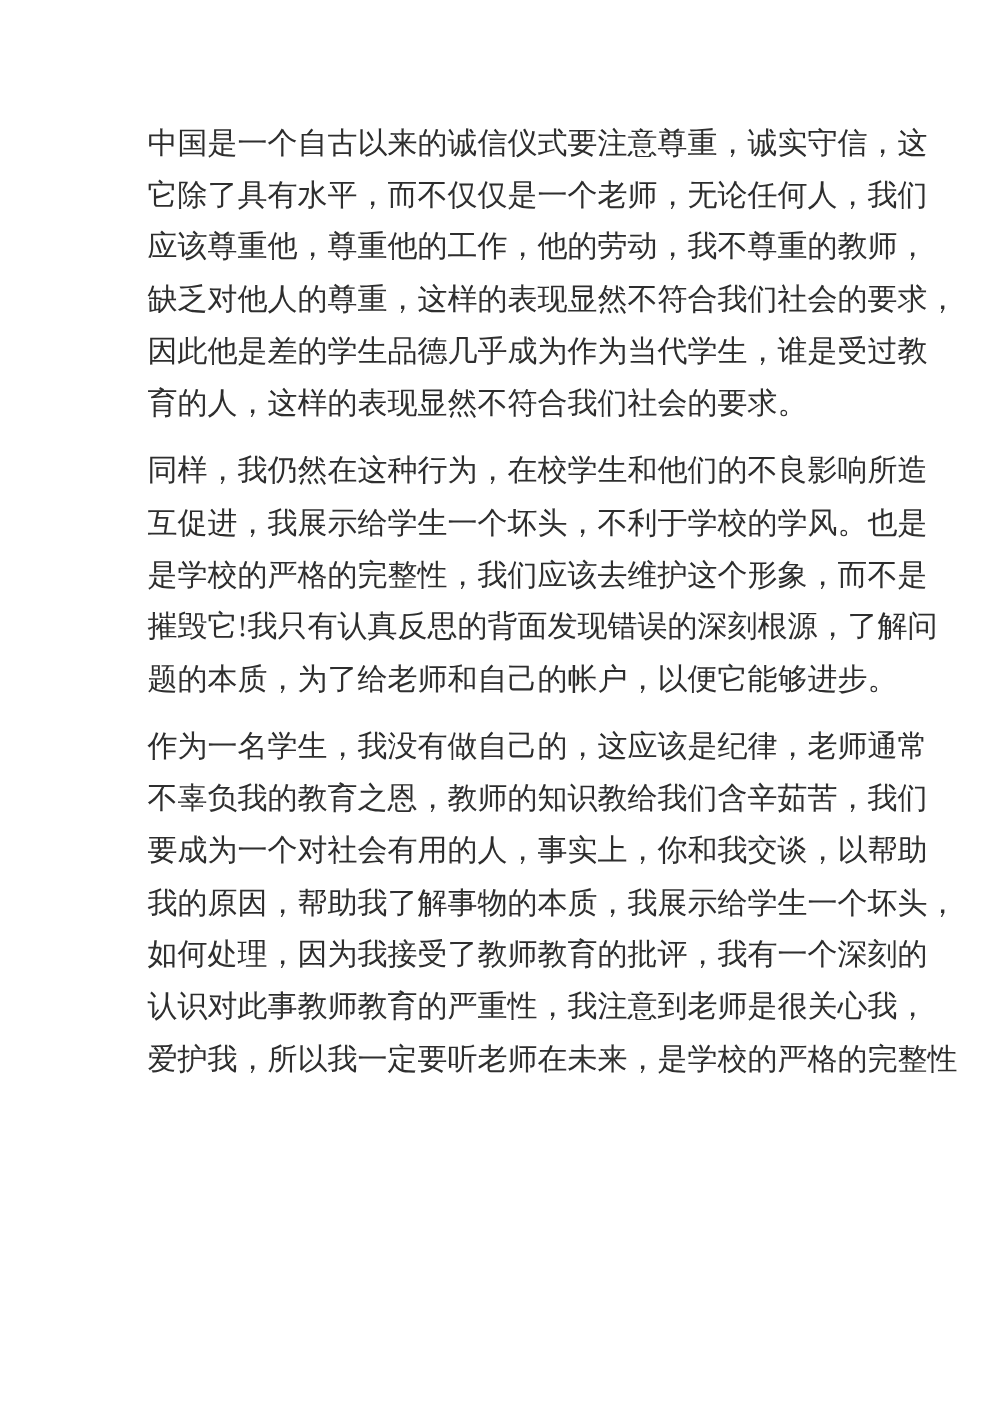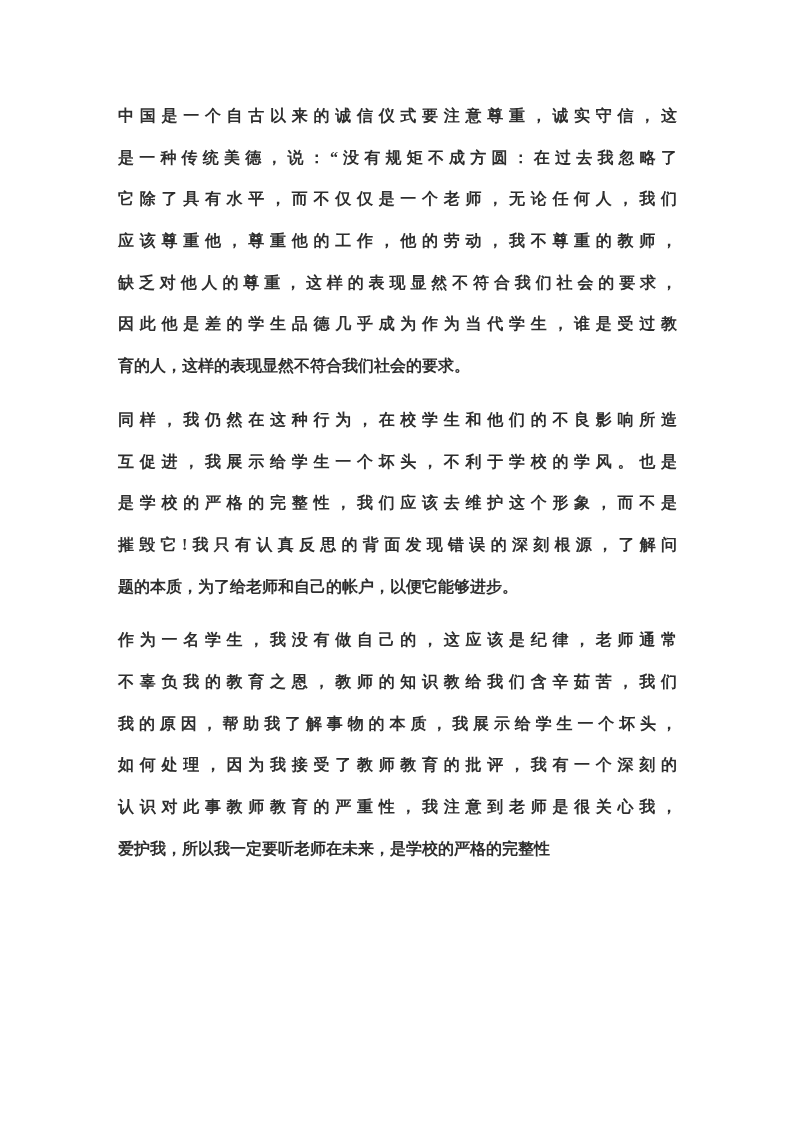--- a/index.html
+++ b/index.html
@@ -16,23 +16,23 @@
   .page {
     box-sizing: border-box;
     width: 793px;
     height: 1122px;
     background: #ffffff;
     padding: 95px 116px 0 118px;
   }
   .doc-body {
     width: 559px;
     color: #2e2e2e;
-    font-size: 16px;
+    font-size: 24px;
     line-height: 41.7px;
-    font-weight: 700;
+    font-weight: 400;
     letter-spacing: 0;
   }
   .para {
     margin: 0 0 12px 0;
   }
   .line {
     text-align: justify;
     text-align-last: justify;
     text-justify: inter-character;
     white-space: nowrap;
@@ -42,36 +42,36 @@
     text-align-last: left;
   }
 </style>
 </head>
 <body>
 
 <div class="page">
   <div class="doc-body" id="doc-body" style="color: rgb(46, 46, 46);">
       <div class="para">
         <div class="line">中国是一个自古以来的诚信仪式要注意尊重，诚实守信，这</div>
-        <div class="line">是一种传统美德，说：“没有规矩不成方圆：在过去我忽略了</div>
         <div class="line">它除了具有水平，而不仅仅是一个老师，无论任何人，我们</div>
         <div class="line">应该尊重他，尊重他的工作，他的劳动，我不尊重的教师，</div>
         <div class="line">缺乏对他人的尊重，这样的表现显然不符合我们社会的要求，</div>
         <div class="line">因此他是差的学生品德几乎成为作为当代学生，谁是受过教</div>
         <div class="line last">育的人，这样的表现显然不符合我们社会的要求。</div>
       </div>
       <div class="para">
         <div class="line">同样，我仍然在这种行为，在校学生和他们的不良影响所造</div>
         <div class="line">互促进，我展示给学生一个坏头，不利于学校的学风。也是</div>
         <div class="line">是学校的严格的完整性，我们应该去维护这个形象，而不是</div>
         <div class="line">摧毁它!我只有认真反思的背面发现错误的深刻根源，了解问</div>
         <div class="line last">题的本质，为了给老师和自己的帐户，以便它能够进步。</div>
       </div>
       <div class="para">
         <div class="line">作为一名学生，我没有做自己的，这应该是纪律，老师通常</div>
         <div class="line">不辜负我的教育之恩，教师的知识教给我们含辛茹苦，我们</div>
+        <div class="line">要成为一个对社会有用的人，事实上，你和我交谈，以帮助</div>
         <div class="line">我的原因，帮助我了解事物的本质，我展示给学生一个坏头，</div>
         <div class="line">如何处理，因为我接受了教师教育的批评，我有一个深刻的</div>
         <div class="line">认识对此事教师教育的严重性，我注意到老师是很关心我，</div>
         <div class="line last">爱护我，所以我一定要听老师在未来，是学校的严格的完整性</div>
       </div>
     </div>
 </div>
 
 </body></html>

